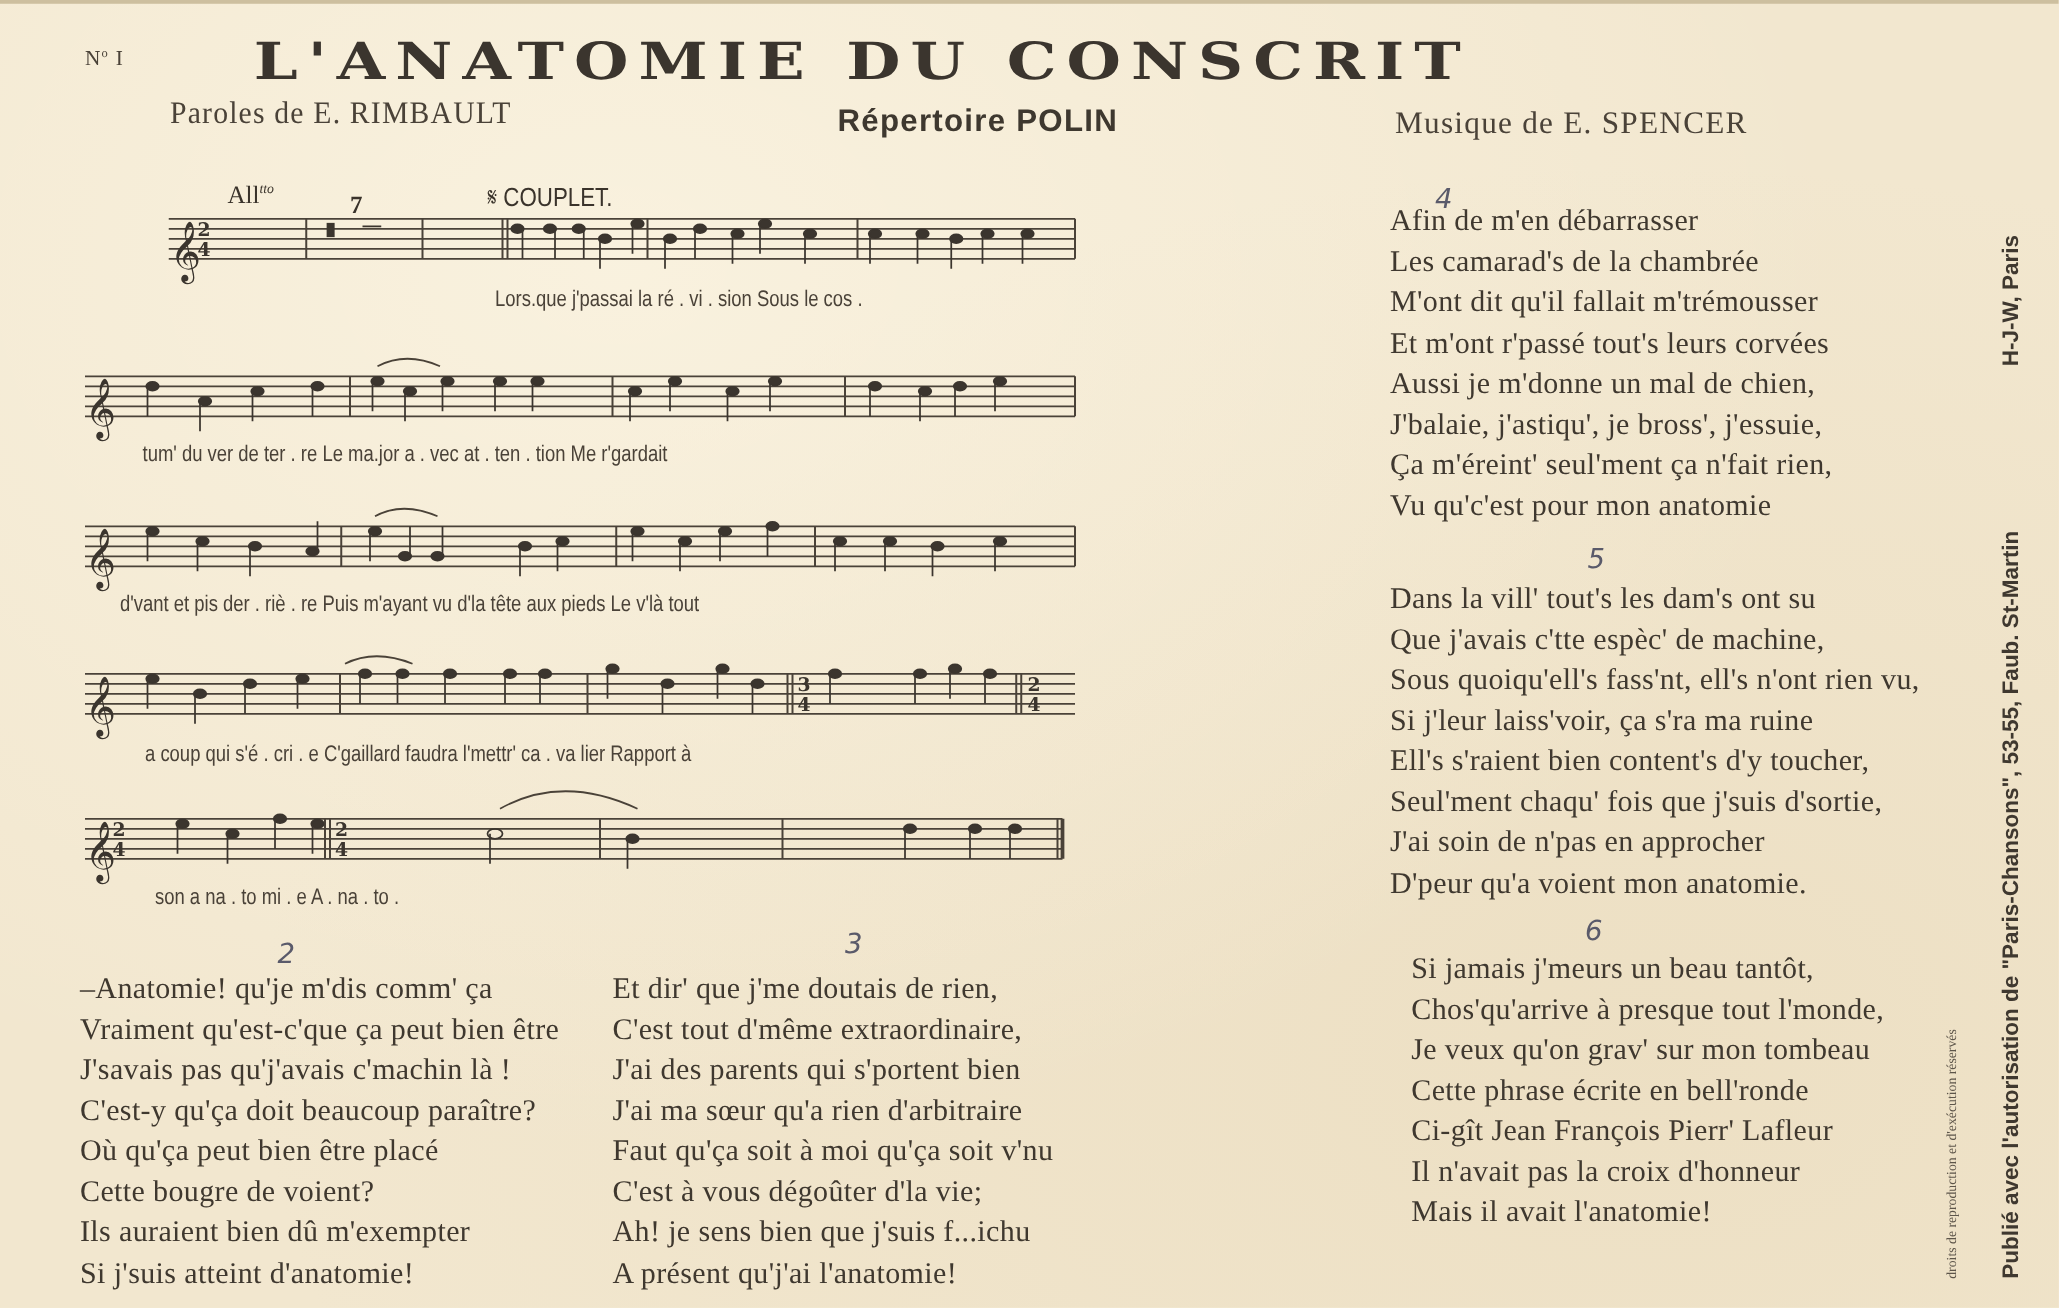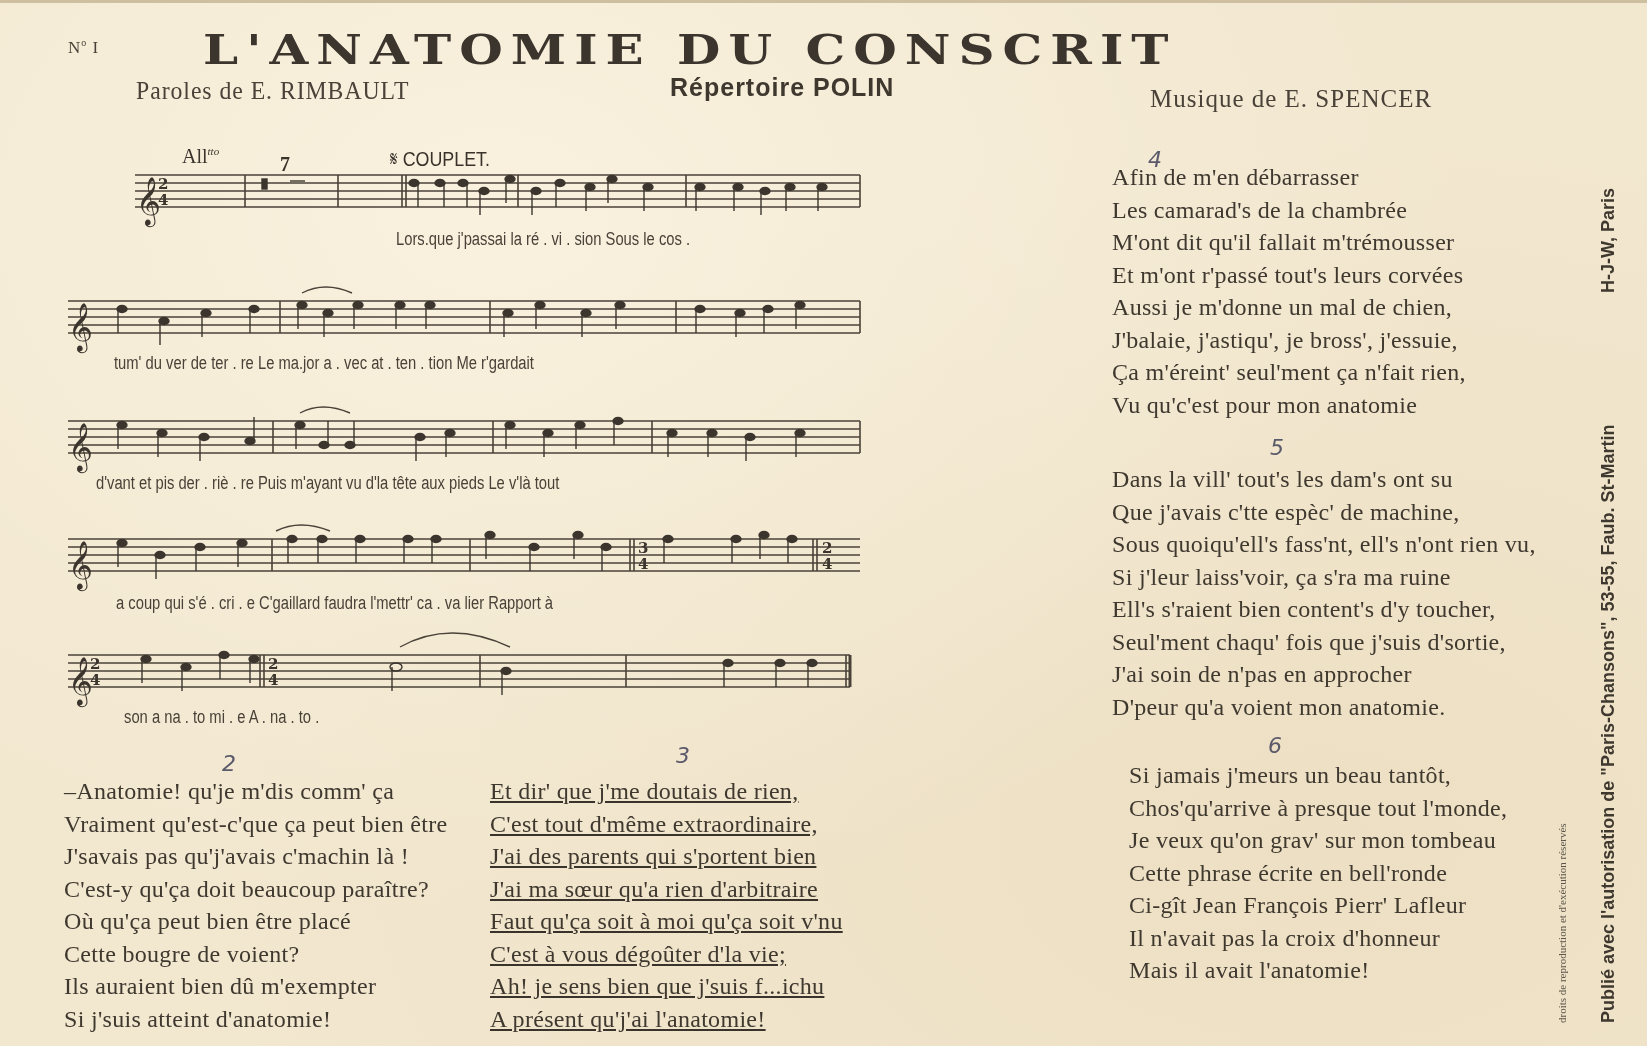--- a/index.html
+++ b/index.html
@@ -22,22 +22,22 @@
   
   .num { left:68px; top:34px; font-size:17px; letter-spacing:1px; color:#4a4238; }
   .num sup { font-size:10px; }
   .title {
     left:203px; top:22px; font-family:"DejaVu Serif", serif; font-weight:bold;
     font-size:50px; letter-spacing:8px; color:#3b352e; transform:scaleY(0.82);
     transform-origin:left top;
   }
   .credit { font-size:25px; color:#4a4238; top:74px; letter-spacing:1px; }
   .credit.left { left:136px; transform:scaleX(0.95); transform-origin:left; }
-  .credit.mid  { left:670px; top:70px; font-family:"Liberation Sans", sans-serif; font-weight:bold; font-size:25px; color:#3e382f; }
-  .credit.right{ left:1150px; top:82px; }
+  .credit.mid  { left:670px; top:80px; font-family:"Liberation Sans", sans-serif; font-weight:bold; font-size:25px; color:#3e382f; }
+  .credit.right{ left:1116px; top:82px; }
 
   
   .tempo { left:182px; top:142px; font-size:20px; }
   .tempo sup { font-size:11px;font-style:italic; }
   .measure-num { left:280px; top:150px; font-size:20px; font-weight:bold; }
   .couplet { left:390px; top:144px; font-family:"Liberation Sans", sans-serif; font-size:21px; transform:scaleX(0.85); transform-origin:left; }
   .staff-svg { position:absolute; left:0; top:0; }
   .lyric-line { font-family:"Liberation Sans", sans-serif; font-size:18px; color:#4a4238; transform:scaleX(0.82); transform-origin:left; }
 
   
@@ -339,21 +339,21 @@
     <span class="vline">Vraiment qu'est-c'que ça peut bien être</span>
     <span class="vline">J'savais pas qu'j'avais c'machin là !</span>
     <span class="vline">C'est-y qu'ça doit beaucoup paraître?</span>
     <span class="vline">Où qu'ça peut bien être placé</span>
     <span class="vline">Cette bougre de voient?</span>
     <span class="vline">Ils auraient bien dû m'exempter</span>
     <span class="vline">Si j'suis atteint d'anatomie!</span>
   </div>
 
   <div class="verse-num" style="left:676px; top:740px;">3</div>
-  <div class="verse" style="left:490px; top:772px;text-decoration:underline;">
+  <div class="verse" style="left:490px; top:772px;">
     <span class="vline">Et dir' que j'me doutais de rien,</span>
     <span class="vline">C'est tout d'même extraordinaire,</span>
     <span class="vline">J'ai des parents qui s'portent bien</span>
     <span class="vline">J'ai ma sœur qu'a rien d'arbitraire</span>
     <span class="vline">Faut qu'ça soit à moi qu'ça soit v'nu</span>
     <span class="vline">C'est à vous dégoûter d'la vie;</span>
     <span class="vline">Ah! je sens bien que j'suis f...ichu</span>
     <span class="vline">A présent qu'j'ai l'anatomie!</span>
   </div>
 

